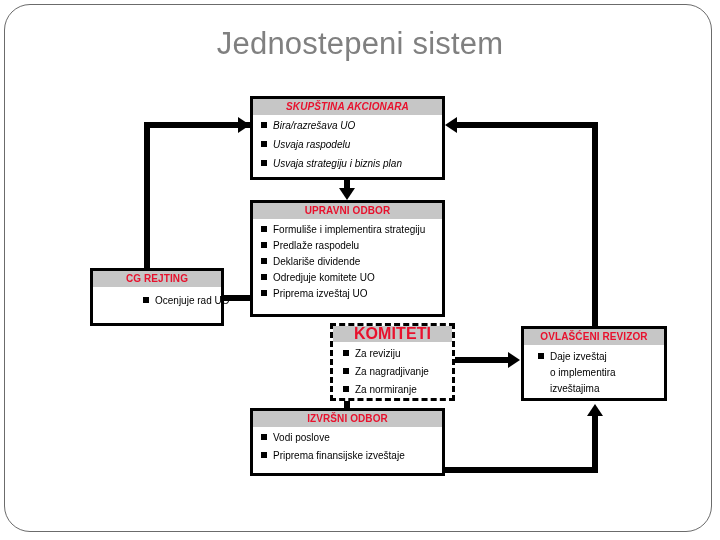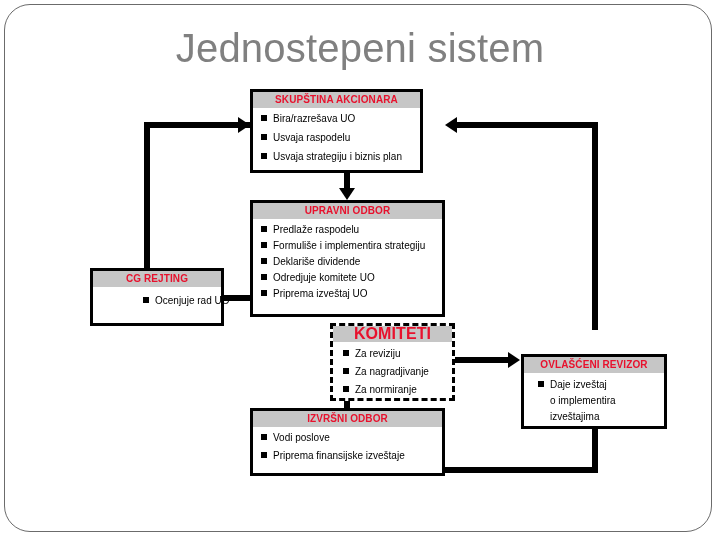--- a/index.html
+++ b/index.html
@@ -30,21 +30,21 @@
     border-radius: 26px;
     box-sizing: border-box;
     background: transparent;
   }
   #title {
     position: absolute;
     left: 0;
     top: 26px;
     width: 720px;
     text-align: center;
-    font-size: 40px;
+    font-size: 31px;
     color: #808080;
     letter-spacing: 0.2px;
     font-weight: normal;
     white-space: nowrap;
   }
 
   
   .box {
     position: absolute;
     box-sizing: border-box;
@@ -94,25 +94,25 @@
     background: #000000;
     display: block;
   }
   ul.items li .cont {
     display: block;
     padding-left: 0px;
     margin-top: 5px;
   }
 
   
-  #box-skupstina { left: 250px; top: 89px; width: 173px; height: 84px; }
+  #box-skupstina { left: 250px; top: 96px; width: 195px; height: 84px; font-style: italic; }
   #box-upravni   { left: 250px; top: 200px; width: 195px; height: 117px; }
   #box-cgrejting { left: 90px;  top: 268px; width: 134px; height: 58px; }
   #box-komiteti  { left: 330px; top: 323px; width: 125px; height: 78px; }
-  #box-revizor   { left: 521px; top: 326px; width: 146px; height: 75px; margin-top: 28px; }
+  #box-revizor   { left: 521px; top: 326px; width: 146px; height: 75px; }
   #box-izvrsni   { left: 250px; top: 408px; width: 195px; height: 68px; }
 
   #box-komiteti .box-header { font-size: 16px; }
   #box-revizor  .box-header { font-size: 10px; }
   #box-revizor ul.items li { padding-left: 18px; margin-bottom: 3px; }
   #box-revizor ul.items li .bullet { left: 6px; }
   #box-revizor .box-body { padding-top: 6px; padding-left: 8px; }
   #box-cgrejting .box-body { padding-top: 8px; padding-left: 48px; }
   #box-upravni ul.items li { margin-bottom: 5px; }
   #box-komiteti .box-body { padding-left: 8px; padding-top: 6px; }
@@ -194,22 +194,22 @@
         <li><span class="bullet"></span><span>Usvaja raspodelu</span></li>
         <li><span class="bullet"></span><span>Usvaja strategiju i biznis plan</span></li>
       </ul>
     </div>
   </div>
 
   <div class="box" id="box-upravni">
     <div class="box-header">UPRAVNI ODBOR</div>
     <div class="box-body">
       <ul class="items">
+        <li><span class="bullet"></span><span>Formuliše i implementira strategiju</span></li>
         <li><span class="bullet"></span><span>Predlaže raspodelu</span></li>
-        <li><span class="bullet"></span><span>Formuliše i implementira strategiju</span></li>
         <li><span class="bullet"></span><span>Deklariše dividende</span></li>
         <li><span class="bullet"></span><span>Odredjuje komitete UO</span></li>
         <li><span class="bullet"></span><span>Priprema izveštaj UO</span></li>
       </ul>
     </div>
   </div>
 
   <div class="box" id="box-cgrejting">
     <div class="box-header">CG REJTING</div>
     <div class="box-body">

